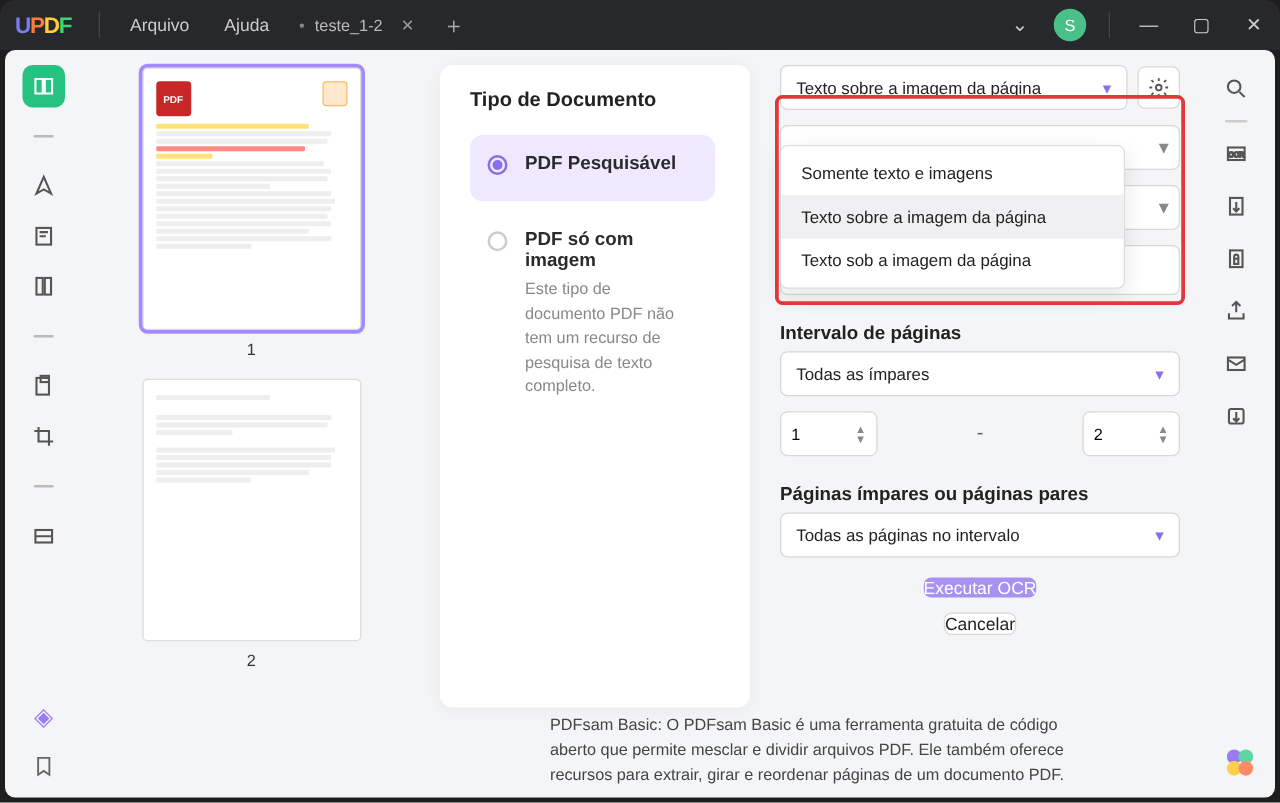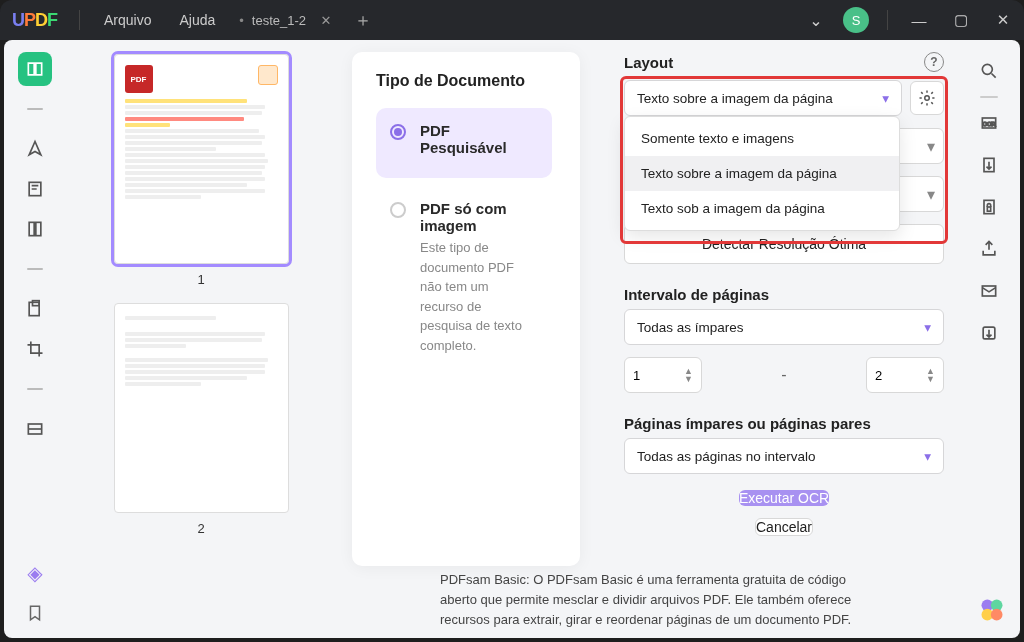--- a/index.html
+++ b/index.html
@@ -196,41 +196,37 @@
           <span class="fake-hl gr" style="width:92%"></span>
         <span class="fake-hl gr" style="width:92%"></span>
           <span class="fake-hl gr" style="width:80%"></span>
         <span class="fake-hl gr" style="width:50%"></span>
       </div>
       <div class="thumb-label">2</div>
     </div>
   </div>
 
   <div class="center">
-    <div class="panel" style="width:228px;padding-left:24px;">
+    <div class="panel" style="width:248px;padding-left:24px;">
       <div class="heading">Tipo de Documento</div>
       <div class="doc-opt sel">
         <div class="radio"></div>
         <div class="opt-title">PDF Pesquisável</div>
       </div>
       <div class="doc-opt">
         <div class="radio"></div>
         <div class="opt-title">PDF só com imagem</div>
         <div class="opt-desc">Este tipo de documento PDF não tem um recurso de pesquisa de texto completo.</div>
       </div>
     </div>
 
     <div class="below-text">PDFsam Basic: O PDFsam Basic é uma ferramenta gratuita de código aberto que permite mesclar e dividir arquivos PDF. Ele também oferece recursos para extrair, girar e reordenar páginas de um documento PDF.</div>
   </div>
 
   <div class="right-panel">
-    <div class="section-h">
-      <span>Layout</span>
-      <span class="help">?</span>
-    </div>
     <div class="row">
       <div class="select" style="flex:1">
         <span>Texto sobre a imagem da página</span>
         <span class="car">▾</span>
       </div>
       <div class="gear">
           <svg width="18" height="18" viewBox="0 0 24 24" fill="none" stroke="#555" stroke-width="2">
             <circle cx="12" cy="12" r="3"></circle>
             <path d="M12 2v3M12 19v3M4.2 4.2l2.1 2.1M17.7 17.7l2.1 2.1M2 12h3M19 12h3M4.2 19.8l2.1-2.1M17.7 6.3l2.1-2.1"></path>
           </svg>

